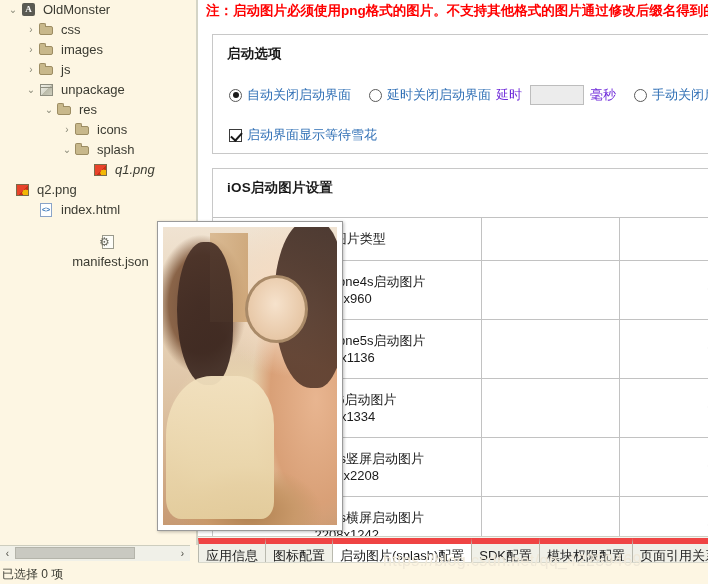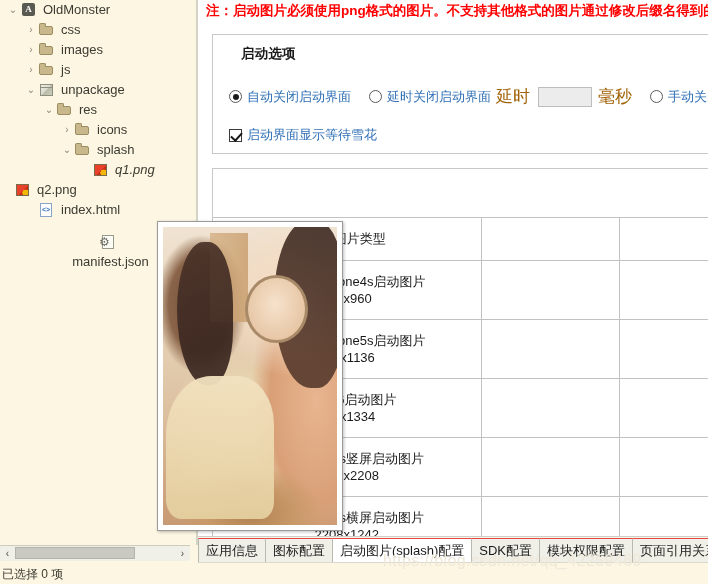--- a/index.html
+++ b/index.html
@@ -120,21 +120,21 @@
     color:#ff0000;font-weight:bold;font-size:13.5px;
   }
 
   .card{
     position:absolute;left:14px;right:-30px;
     background:#fff;border:1px solid #c8c8c8;box-sizing:border-box;
   }
   #launch-options-card{top:34px;height:120px;}
   #ios-splash-card{top:168px;bottom:30px;}
   .card-title{
-    position:absolute;left:28px;top:10px;font-weight:bold;
+    position:absolute;left:14px;top:10px;font-weight:bold;
     font-size:13.5px;color:#1a1a1a;letter-spacing:.2px;
   }
 
   .opt-row{position:absolute;left:16px;display:flex;align-items:center;white-space:nowrap;}
   #row-radios{top:50px;}
   #row-checkbox{top:91px;}
 
   .radio{
     width:13px;height:13px;border:1px solid #5a5a5a;border-radius:50%;
     box-sizing:border-box;background:#fff;position:relative;flex:0 0 13px;
@@ -145,21 +145,21 @@
   }
   .checkbox{
     width:13px;height:13px;border:1px solid #3a3a3a;box-sizing:border-box;
     background:#fff;position:relative;flex:0 0 13px;
   }
   .checkbox.on::after{
     content:"";position:absolute;left:3px;top:0px;width:5px;height:9px;
     border:solid #1a1a1a;border-width:0 2px 2px 0;transform:rotate(42deg);
   }
   .opt-label{color:#2f6fb5;font-size:13px;margin-left:5px;}
-  .plain-label{color:#a16207;font-size:17px;margin-left:5px;}
+  .plain-label{color:#6d28d9;font-size:13px;margin-left:5px;}
   .delay-input{
     width:54px;height:20px;background:#ececec;border:1px solid #bdbdbd;
     box-sizing:border-box;margin:0 6px 0 8px;
   }
   .gap{width:18px;flex:0 0 18px;}
 
   
   #splash-table{
     position:absolute;left:0;right:0;top:48px;bottom:0;
     border-collapse:collapse;width:calc(100% + 0px);
@@ -230,21 +230,21 @@
   
   #tab-bar{
     position:absolute;left:198px;right:0;top:536px;height:26px;
     display:flex;align-items:flex-end;
     background:#f5f5ef;border-top:1px solid #cfcfc4;box-sizing:border-box;
     overflow:hidden;z-index:50;
   }
   .tab{
     height:24px;line-height:24px;padding:0 7px;font-size:13px;color:#1a1a1a;
     border-left:1px solid #b9b9ae;border-right:1px solid #b9b9ae;
-    border-top:1px solid #ef4444;
+    border-top:6px solid #ef4444;
     background:#f0f0e8;white-space:nowrap;box-sizing:border-box;
     margin-right:-1px;cursor:default;
   }
   .tab.active{background:#ffffff;font-weight:normal;margin-top:25px;}
   #watermark{
     position:absolute;left:383px;top:552px;font-size:16px;color:#efe8d8;
     white-space:nowrap;letter-spacing:.4px;z-index:60;pointer-events:none;
     font-family:"Liberation Sans",sans-serif;
   }
   #editor-bottom-strip{
@@ -356,20 +356,21 @@
         <span class="opt-label">手动关闭启动界</span>
       </div>
 
       <div class="opt-row" id="row-checkbox">
         <span class="checkbox on"></span>
         <span class="opt-label">启动界面显示等待雪花</span>
       </div>
     </div>
 
     <div class="card" id="ios-splash-card">
+      <div class="card-title">iOS启动图片设置</div>
       <table id="splash-table">
         <colgroup>
           <col class="col-type">
             <col class="col-preview">
             <col class="col-path">
         </colgroup>
         <thead>
           <tr>
             <th>启动图片类型</th>
             <th></th>

